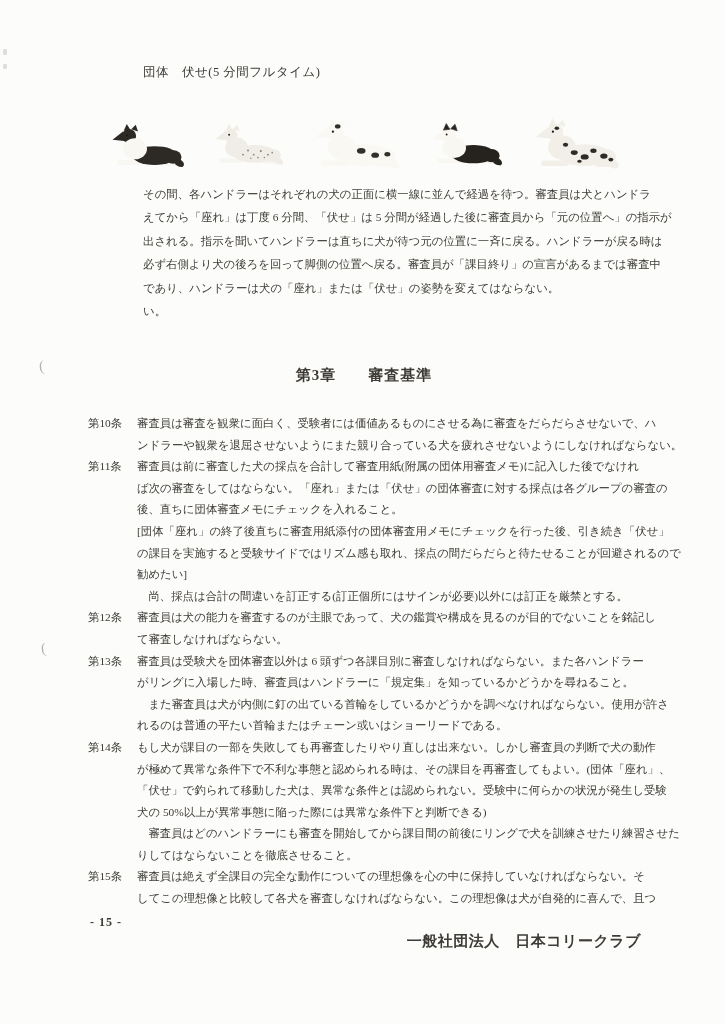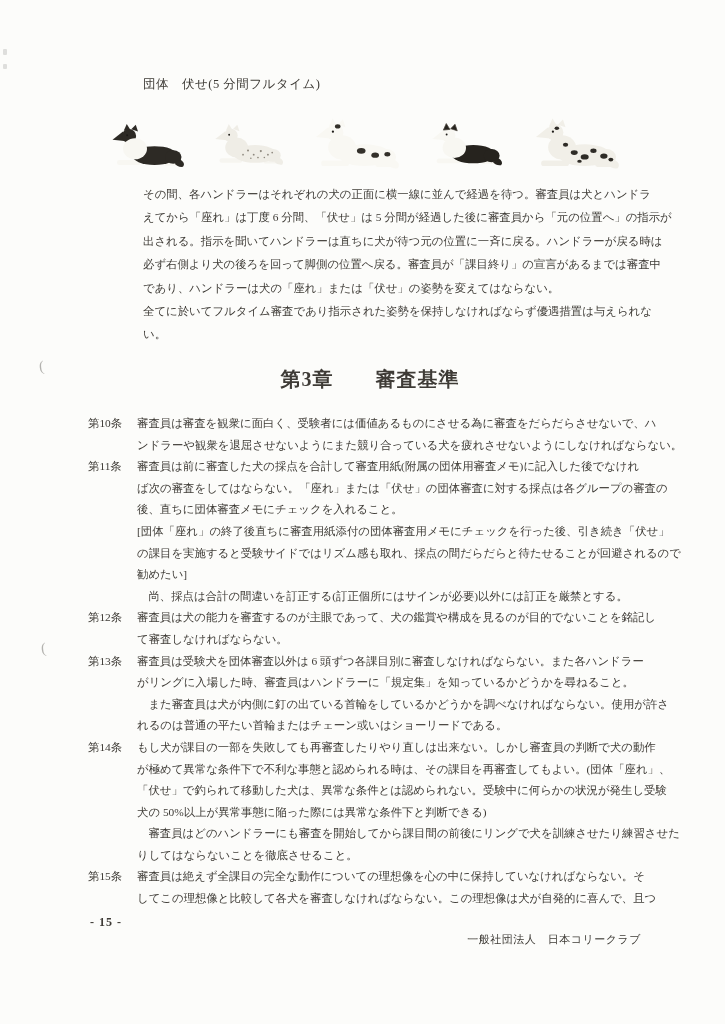--- a/index.html
+++ b/index.html
@@ -6,56 +6,56 @@
   .page{
     position:relative;
     width:725px;height:1024px;
     margin:0 auto;
     background:#fcfcfa;
     overflow:hidden;
     font-family:"Liberation Serif","DejaVu Serif",serif;
     color:#3e3b36;
   }
   .section-title{
-    position:absolute;left:143px;top:76px;
+    position:absolute;left:143px;top:64px;
     font-size:12.5px;letter-spacing:0.5px;white-space:nowrap;
   }
   .dogs-row{
     position:absolute;left:108px;top:104px;width:516px;height:66px;
     display:flex;justify-content:space-between;align-items:flex-end;
   }
   .dog{display:block;}
   .dog svg{display:block;}
   .intro{
     position:absolute;left:143px;top:183px;width:500px;
     font-size:11.4px;
   }
   .intro .tline{line-height:23.4px;white-space:nowrap;}
   .chapter-heading{
-    position:absolute;left:90px;top:366px;width:560px;
-    text-align:center;font-size:20px;font-weight:bold;
+    position:absolute;left:84px;top:366px;width:560px;
+    text-align:center;font-size:15px;font-weight:bold;
     letter-spacing:1px;white-space:nowrap;
   }
   .articles{
     position:absolute;left:88px;top:413px;width:560px;
     font-size:11.4px;
   }
   .article{display:flex;align-items:flex-start;}
   .article-label{
     flex:none;width:49px;line-height:21.6px;white-space:nowrap;
   }
   .article-body{flex:1;min-width:0;}
   .article-body .tline{line-height:21.6px;white-space:nowrap;}
   .page-number{
     position:absolute;left:90px;top:915px;width:560px;
     font-size:12px;font-weight:bold;letter-spacing:1px;
   }
   .footer-org{
     position:absolute;right:84px;top:932px;
-    font-size:11px;letter-spacing:0.5px;white-space:nowrap;
+    font-size:15px;letter-spacing:0.5px;white-space:nowrap;font-weight:bold;
   }
   .stray-mark{
     position:absolute;color:rgba(60,58,52,0.38);
     font-size:15px;transform:rotate(-6deg);
   }
   .stray-mark.m1{left:39px;top:358px;}
   .stray-mark.m2{left:41px;top:640px;}
   .speck{position:absolute;background:rgba(90,88,84,0.18);border-radius:1px;}
   .speck.s1{left:3px;top:49px;width:4px;height:6px;}
   .speck.s2{left:3px;top:64px;width:4px;height:5px;}
@@ -151,21 +151,20 @@
       </svg>
     </span>
   </div>
 
   <div class="intro">
       <div class="tline">その間、各ハンドラーはそれぞれの犬の正面に横一線に並んで経過を待つ。審査員は犬とハンドラ</div>
       <div class="tline">えてから「座れ」は丁度 6 分間、「伏せ」は 5 分間が経過した後に審査員から「元の位置へ」の指示が</div>
       <div class="tline">出される。指示を聞いてハンドラーは直ちに犬が待つ元の位置に一斉に戻る。ハンドラーが戻る時は</div>
       <div class="tline">必ず右側より犬の後ろを回って脚側の位置へ戻る。審査員が「課目終り」の宣言があるまでは審査中</div>
       <div class="tline">であり、ハンドラーは犬の「座れ」または「伏せ」の姿勢を変えてはならない。</div>
-      <div class="tline">全てに於いてフルタイム審査であり指示された姿勢を保持しなければならず優遇措置は与えられな</div>
       <div class="tline">い。</div>
     </div>
 
   <div class="chapter-heading">第3章　　審査基準</div>
 
   <div class="articles">
       <div class="article">
         <div class="article-label">第10条</div>
         <div class="article-body">
           <div class="tline">審査員は審査を観衆に面白く、受験者には価値あるものにさせる為に審査をだらだらさせないで、ハ</div>

